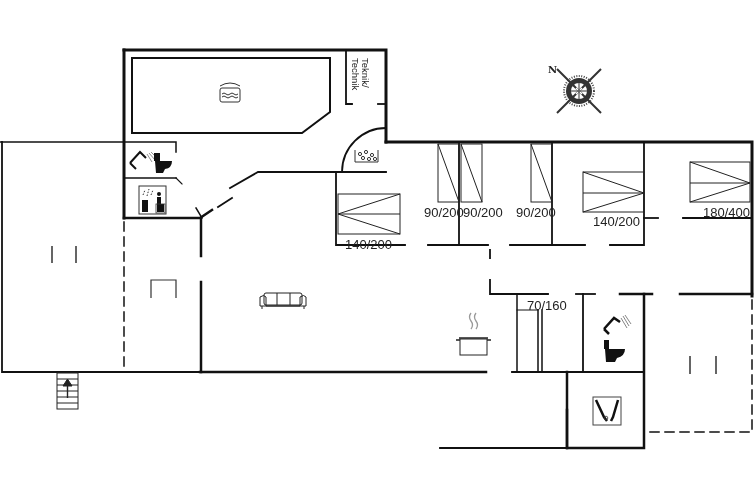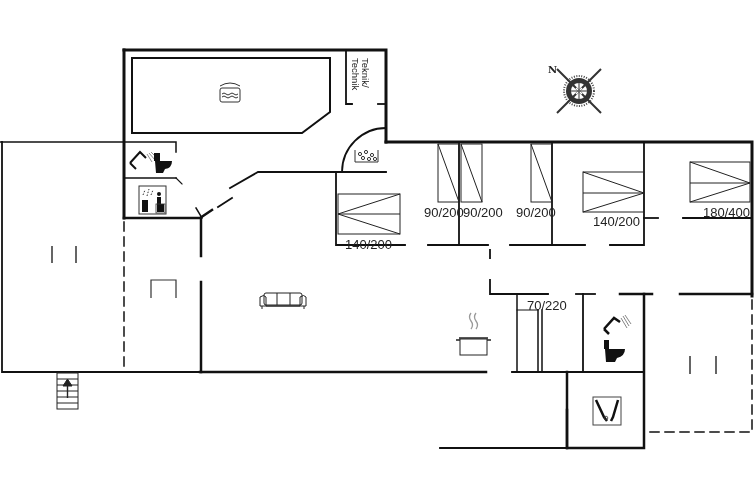--- a/index.html
+++ b/index.html
@@ -189,14 +189,14 @@
   </div>
 
   <div class="north" style="left:548px; top:64px;">N</div>
 
   <div class="lbl" style="left:345px; top:238px;">140/200</div>
   <div class="lbl" style="left:424px; top:206px;">90/200</div>
   <div class="lbl" style="left:463px; top:206px;">90/200</div>
   <div class="lbl" style="left:516px; top:206px;">90/200</div>
   <div class="lbl" style="left:593px; top:215px;">140/200</div>
   <div class="lbl" style="left:703px; top:206px;">180/400</div>
-  <div class="lbl" style="left:527px; top:299px;">70/220</div>
+  <div class="lbl" style="left:527px; top:299px;">70/160</div>
 </div>
 
 </body></html>

